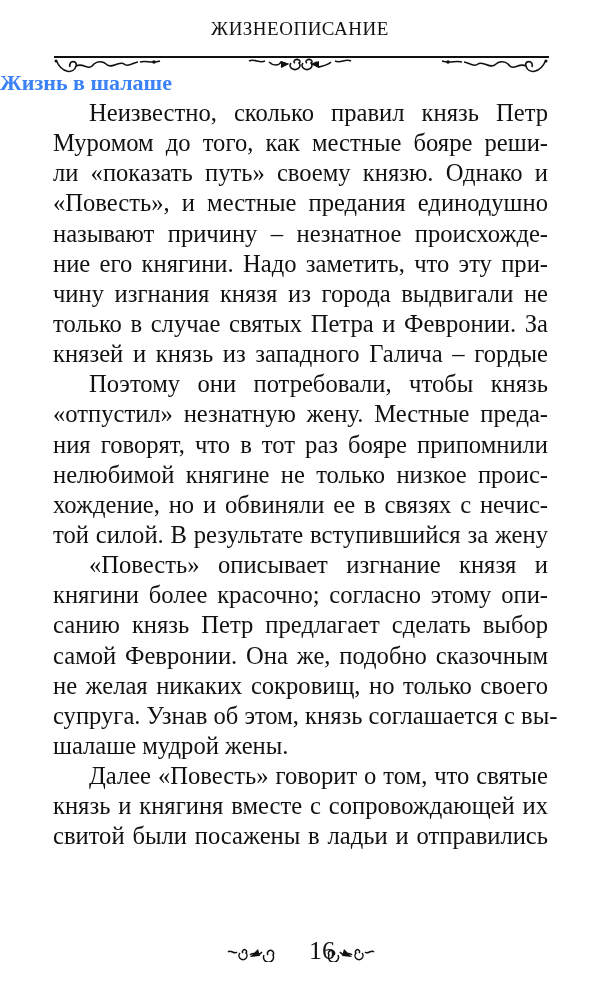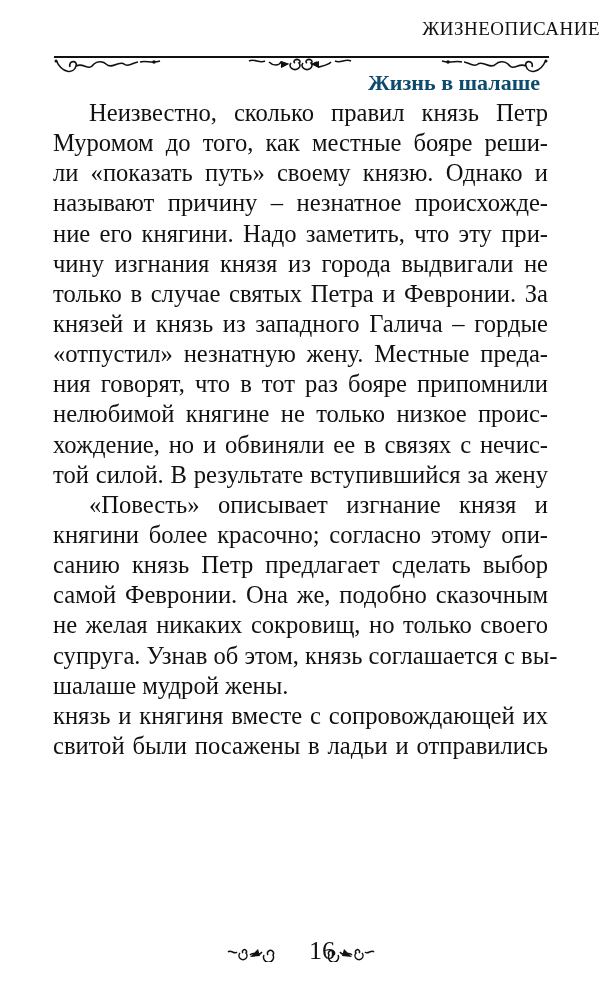--- a/index.html
+++ b/index.html
@@ -1,21 +1,21 @@
 <!DOCTYPE html>
 <html><head>
 <meta charset="utf-8">
 <style>
   html, body { margin:0; padding:0; background:#ffffff; }
   body { width:600px; height:988px; position:relative; overflow:hidden; color:#111; font-family:"DejaVu Serif", "Liberation Serif", serif; }
-  .running-head { position:absolute; top:18px; left:0; width:600px; text-align:right; font-family:"Liberation Serif", serif; font-size:19px; letter-spacing:0.5px; color:#111; }
+  .running-head { position:absolute; top:18px; left:0; width:600px; text-align:center; font-family:"Liberation Serif", serif; font-size:19px; letter-spacing:0.5px; color:#111; }
   .rule { position:absolute; top:56px; left:54px; width:495px; height:2px; background:#111; }
   .orn { position:absolute; top:58px; }
   .orn svg { display:block; }
-  .title { position:absolute; top:70px; left:0; width:540px; text-align:right; font-family:"Liberation Serif", serif; font-weight:bold; font-size:22px; color:#0c4a6e; }
+  .title { position:absolute; top:70px; left:0; width:540px; text-align:left; font-family:"Liberation Serif", serif; font-weight:bold; font-size:22px; color:#3b82f6; }
   .body { position:absolute; top:98px; left:53px; width:495px; font-family:"Liberation Serif", serif; font-size:24.6px; line-height:30.15px; color:#111; }
   .line { display:block; white-space:nowrap; text-align:justify; text-align-last:justify; height:30.15px; }
   .line.last { text-align-last:left; }
   .line.indent { padding-left:36px; }
   .folio { position:absolute; top:936px; left:0; width:600px; text-align:center; font-family:"Liberation Serif", serif; font-size:26px;padding-left:22px; }
   .folio-orn { position:absolute; top:946px; }
 </style>
 </head>
 <body>
 
@@ -45,43 +45,46 @@
   </svg>
 </div>
 
 <div class="title">Жизнь в шалаше</div>
 
 <div class="body">
   <div>
     <span class="line indent">Неизвестно, сколько правил князь Петр</span>
     <span class="line">Муромом до того, как местные бояре реши-</span>
     <span class="line">ли «показать путь» своему князю. Однако и</span>
+    <span class="line">«Повесть», и местные предания единодушно</span>
     <span class="line">называют причину – незнатное происхожде-</span>
     <span class="line">ние его княгини. Надо заметить, что эту при-</span>
     <span class="line">чину изгнания князя из города выдвигали не</span>
     <span class="line">только в случае святых Петра и Февронии.  За</span>
     <span class="line">князей и князь из западного Галича – гордые</span>
   </div>
   <div>
+    <span class="line indent">Поэтому они потребовали, чтобы князь</span>
     <span class="line">«отпустил» незнатную жену. Местные преда-</span>
     <span class="line">ния говорят, что в тот раз бояре припомнили</span>
     <span class="line">нелюбимой княгине не только низкое проис-</span>
     <span class="line">хождение, но и обвиняли ее в связях с нечис-</span>
     <span class="line">той силой. В результате вступившийся за жену</span>
   </div>
   <div>
     <span class="line indent">«Повесть» описывает изгнание князя и</span>
     <span class="line">княгини более красочно; согласно этому опи-</span>
     <span class="line">санию князь Петр предлагает сделать выбор</span>
     <span class="line">самой Февронии. Она же, подобно сказочным</span>
     <span class="line">не желая никаких сокровищ, но только своего</span>
     <span class="line">супруга. Узнав об этом, князь соглашается с вы-</span>
     <span class="line last">шалаше мудрой жены.</span>
   </div>
   <div>
+    <span class="line indent">Далее «Повесть» говорит о том, что святые</span>
     <span class="line">князь и княгиня вместе с сопровождающей их</span>
     <span class="line">свитой были посажены в ладьи и отправились</span>
 
   </div>
 </div>
 
 <div class="folio-orn" style="left:226px;">
   <svg width="52" height="16" viewBox="0 0 52 16">
     <path d="M2 6 C5 3, 8 9, 11 6 M14 7 a4 4 0 1 0 6 0 a2 2 0 1 0 -3 0 M24 9 C28 4, 32 12, 36 6 M38 9 a5 5 0 1 0 9 0 a3 3 0 1 0 -5 0" stroke="#111" stroke-width="1.5" fill="none"></path>
     <path d="M24 11 L32 3 L34 10 Z" fill="#111"></path>

